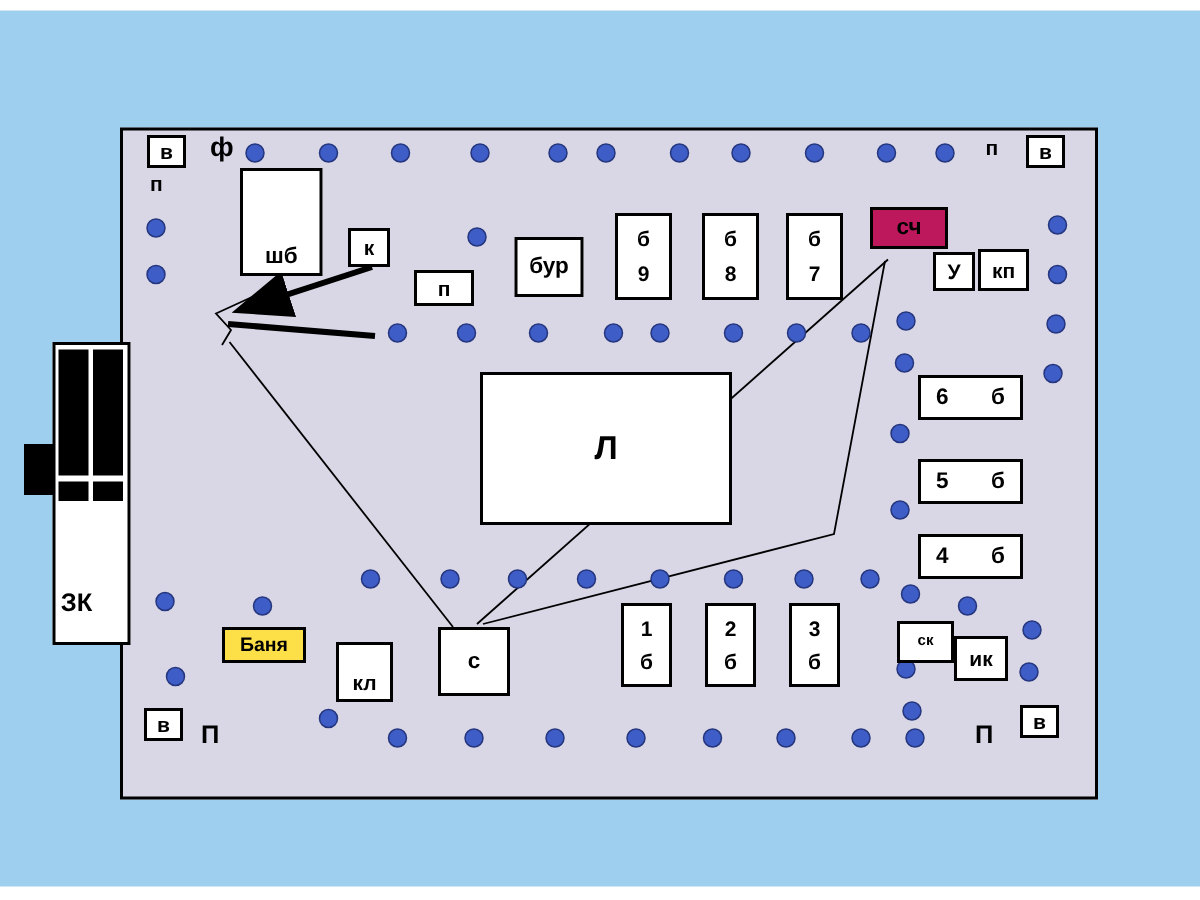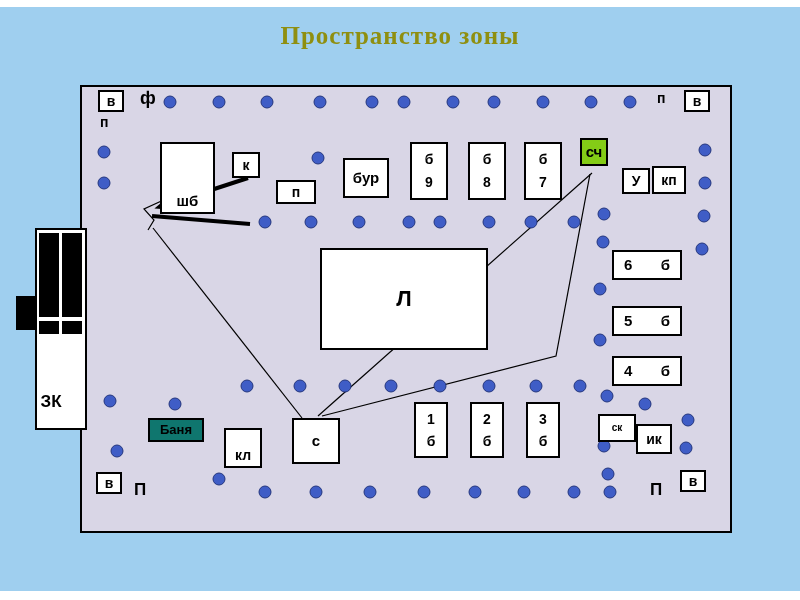--- a/index.html
+++ b/index.html
@@ -31,21 +31,20 @@
   #gate-tab   { left:16px; top:296px; width:20px; height:34px; background:#000; }
   #gate-label { left:35px; top:392px; width:32px; text-align:center; font-weight:bold; font-size:17px; color:#000; }
 </style>
 </head>
 <body>
 
 <div id="page" style="background: rgb(159, 207, 239);">
   <div class="strip" id="strip-top"></div>
   <div class="strip" id="strip-bottom"></div>
 
-  <div id="title" style="color: rgb(143, 143, 16);">Пространство зоны</div>
 
   <div id="zone" style="background: rgb(217, 214, 230); border-color: rgb(0, 0, 0);"></div>
 
   <div class="gate-part" id="gate-box"></div>
   <div class="gate-part" id="gate-bar-1"></div>
   <div class="gate-part" id="gate-bar-2"></div>
   <div class="gate-part" id="gate-bar-3"></div>
   <div class="gate-part" id="gate-bar-4"></div>
   <div class="gate-part" id="gate-tab"></div>
   <div class="gate-part" id="gate-label">ЗК</div>
@@ -115,21 +114,21 @@
       <circle cx="370" cy="492" r="6" fill="#3F5DC6" stroke="#24367E" stroke-width="1"></circle>
       <circle cx="424" cy="492" r="6" fill="#3F5DC6" stroke="#24367E" stroke-width="1"></circle>
       <circle cx="475" cy="492" r="6" fill="#3F5DC6" stroke="#24367E" stroke-width="1"></circle>
       <circle cx="524" cy="492" r="6" fill="#3F5DC6" stroke="#24367E" stroke-width="1"></circle>
       <circle cx="574" cy="492" r="6" fill="#3F5DC6" stroke="#24367E" stroke-width="1"></circle>
       <circle cx="610" cy="492" r="6" fill="#3F5DC6" stroke="#24367E" stroke-width="1"></circle>
     </svg>
 <div class="box" style="left: 98px; top: 90px; width: 26px; height: 22px; font-size: 14px; background: rgb(255, 255, 255);">
       <span>в</span>
     </div>
-    <div class="box vbottom" style="left: 160px; top: 142px; width: 55px; height: 72px; font-size: 15px; background: rgb(255, 255, 255); text-align: center;">
+    <div class="box vbottom" style="left: 160px; top: 112px; width: 55px; height: 72px; font-size: 15px; background: rgb(255, 255, 255); text-align: center;">
       <span>шб</span>
     </div>
     <div class="box" style="left: 232px; top: 152px; width: 28px; height: 26px; font-size: 14px; background: rgb(255, 255, 255);">
       <span>к</span>
     </div>
     <div class="box" style="left: 276px; top: 180px; width: 40px; height: 24px; font-size: 14px; background: rgb(255, 255, 255);">
       <span>п</span>
     </div>
     <div class="box" style="left: 343px; top: 158px; width: 46px; height: 40px; font-size: 15px; background: rgb(255, 255, 255);">
       <span>бур</span>
@@ -139,21 +138,21 @@
       <span>9</span>
     </div>
     <div class="box rows" style="left: 468px; top: 142px; width: 38px; height: 58px; font-size: 14px; background: rgb(255, 255, 255);">
       <span>б</span>
       <span>8</span>
     </div>
     <div class="box rows" style="left: 524px; top: 142px; width: 38px; height: 58px; font-size: 14px; background: rgb(255, 255, 255);">
       <span>б</span>
       <span>7</span>
     </div>
-    <div class="box" style="left: 580px; top: 138px; width: 28px; height: 28px; font-size: 15px; background: #84cc16;">
+    <div class="box" style="left: 580px; top: 138px; width: 52px; height: 28px; font-size: 15px; background: #be185d;">
       <span>сч</span>
     </div>
     <div class="box" style="left: 622px; top: 168px; width: 28px; height: 26px; font-size: 14px; background: rgb(255, 255, 255);">
       <span>У</span>
     </div>
     <div class="box" style="left: 652px; top: 166px; width: 34px; height: 28px; font-size: 14px; background: rgb(255, 255, 255); text-align: right;">
       <span>кп</span>
     </div>
     <div class="box" style="left: 684px; top: 90px; width: 26px; height: 22px; font-size: 14px; background: rgb(255, 255, 255);">
       <span>в</span>
@@ -166,21 +165,21 @@
       <span>б</span>
     </div>
     <div class="box cols" style="left: 612px; top: 306px; width: 70px; height: 30px; font-size: 15px; background: rgb(255, 255, 255);">
       <span>5</span>
       <span>б</span>
     </div>
     <div class="box cols" style="left: 612px; top: 356px; width: 70px; height: 30px; font-size: 15px; background: rgb(255, 255, 255);">
       <span>4</span>
       <span>б</span>
     </div>
-    <div class="box" style="left: 148px; top: 418px; width: 56px; height: 24px; font-size: 13px; background: #0f766e;">
+    <div class="box" style="left: 148px; top: 418px; width: 56px; height: 24px; font-size: 13px; background: #fde047;">
       <span>Баня</span>
     </div>
     <div class="box vbottom" style="left: 224px; top: 428px; width: 38px; height: 40px; font-size: 14px; background: rgb(255, 255, 255); text-align: center;">
       <span>кл</span>
     </div>
     <div class="box" style="left: 292px; top: 418px; width: 48px; height: 46px; font-size: 15px; background: rgb(255, 255, 255);">
       <span>с</span>
     </div>
     <div class="box rows" style="left: 414px; top: 402px; width: 34px; height: 56px; font-size: 14px; background: rgb(255, 255, 255);">
       <span>1</span>

